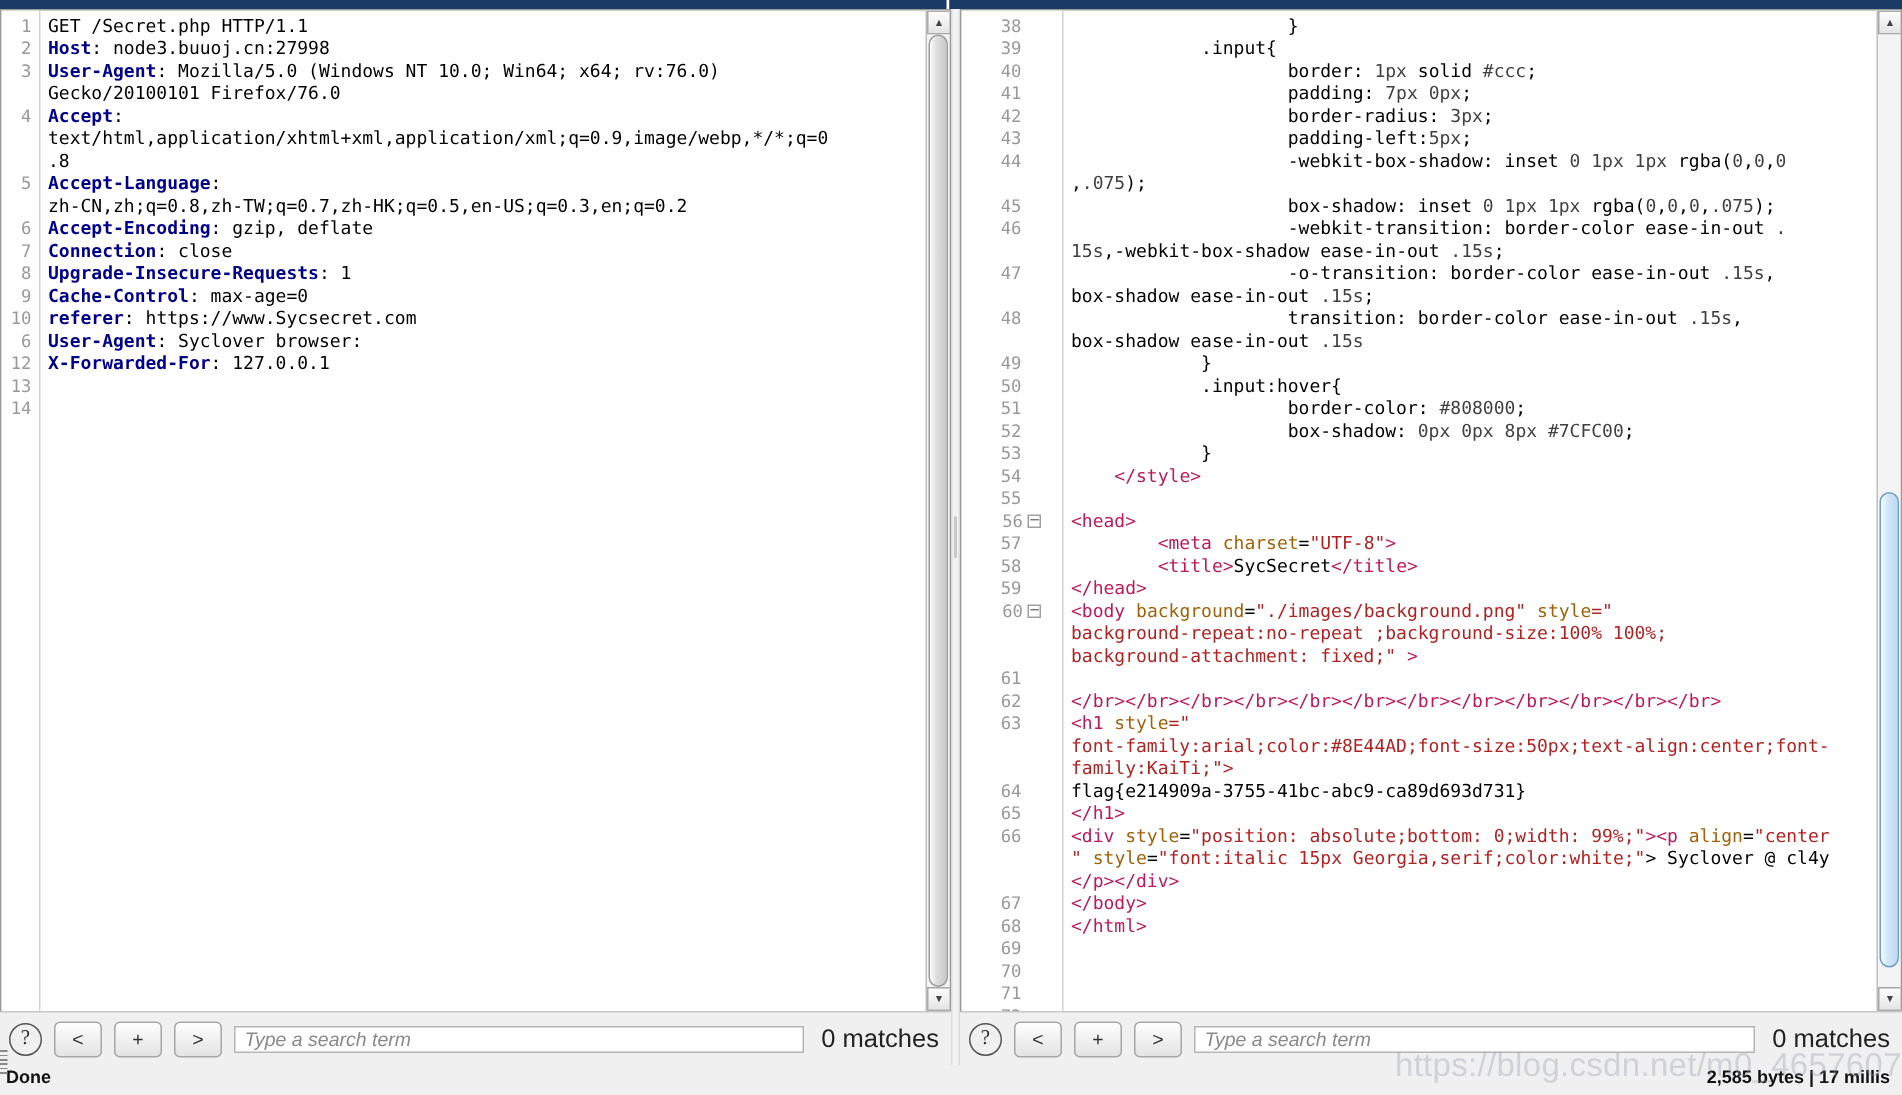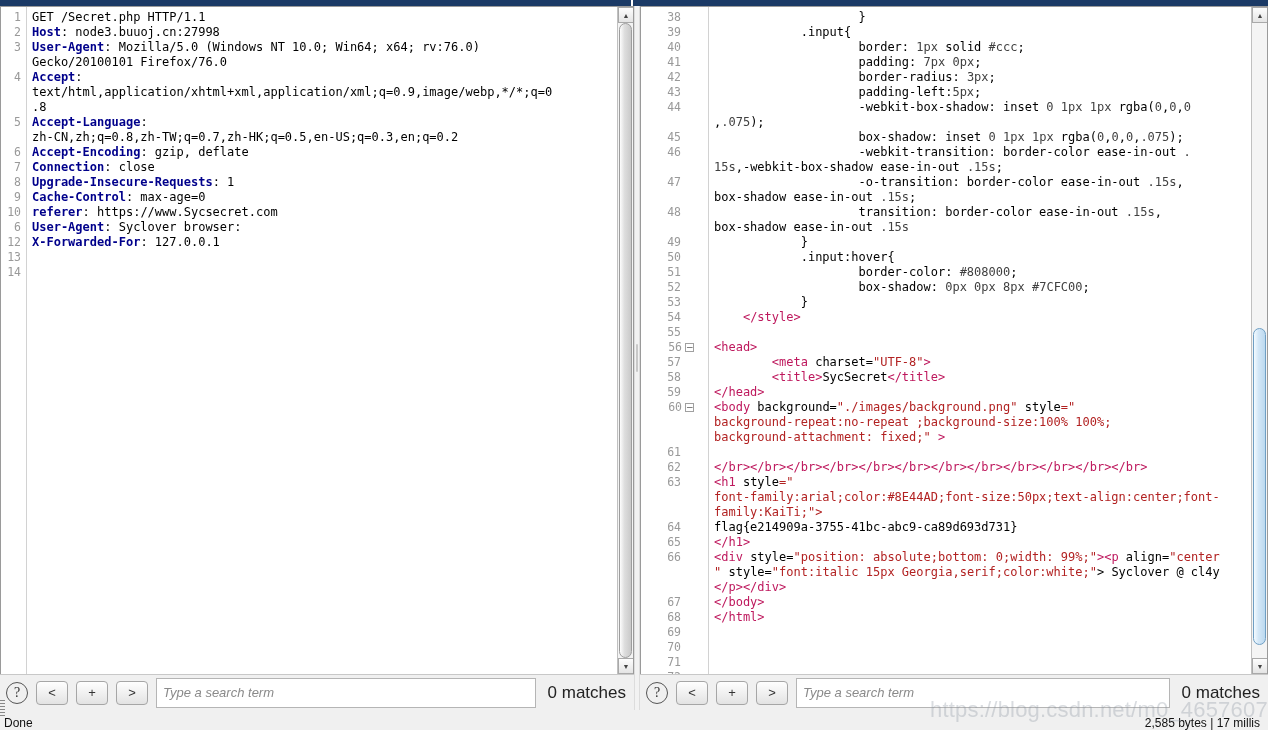--- a/index.html
+++ b/index.html
@@ -114,21 +114,21 @@
     font-size: 12px;
     line-height: 15px;
     color: #000000;
     white-space: pre;
     overflow: hidden;
     min-width: 0;
   }
   .code .row { height: 15px; white-space: pre; }
   .hdr-name { color: #00008b; font-weight: bold; }
   .tag   { color: #be185d; }
-  .attr  { color: #000000; }
+  .attr  { color: #a16207; }
   .val   { color: #b22222; }
   .num   { color: #404040; }
   .plain { color: #000000; }
 
   
   .vscroll {
     flex: 0 0 16px;
     width: 16px;
     background: #f1f1f1;
     border-left: 1px solid #c0c0c0;
@@ -181,21 +181,21 @@
     width: 32px; height: 24px;
     background: linear-gradient(#fefefe, #e3e3e3);
     border: 1px solid #a6a6a6;
     border-radius: 4px;
     display: flex; align-items: center; justify-content: center;
     font-size: 13px; color: #333;
     flex: 0 0 auto;
   }
   .search-input {
     flex: 1 1 auto;
-    height: 30px;
+    height: 18px;
     background: #ffffff;
     border: 1px solid #b5b5b5;
     padding: 0 6px;
     font-size: 13px;
     font-style: italic;
     color: #8a8a8a;
     font-family: "Liberation Sans", sans-serif;
     display: flex;
     align-items: center;
     min-width: 0;
@@ -206,27 +206,28 @@
     color: #222;
     padding-left: 4px;
     white-space: nowrap;
   }
 
   
   .statusbar {
     flex: 0 0 auto;
     height: 20px;
     display: flex;
-    align-items: flex-end;
+    align-items: flex-start;
     justify-content: space-between;
     padding: 1px 8px 0 4px;
     background: #f0f0f0;
     font-size: 12px;
     color: #111;
     position: relative;
+    font-weight: bold;
   }
   .status-left { color: #111; }
   .status-right { color: #111; margin-left: 32px; }
 
   .watermark {
     position: absolute;
     left: 930px;
     top: 697px;
     font-size: 22px;
     color: rgba(140,150,160,0.33);

